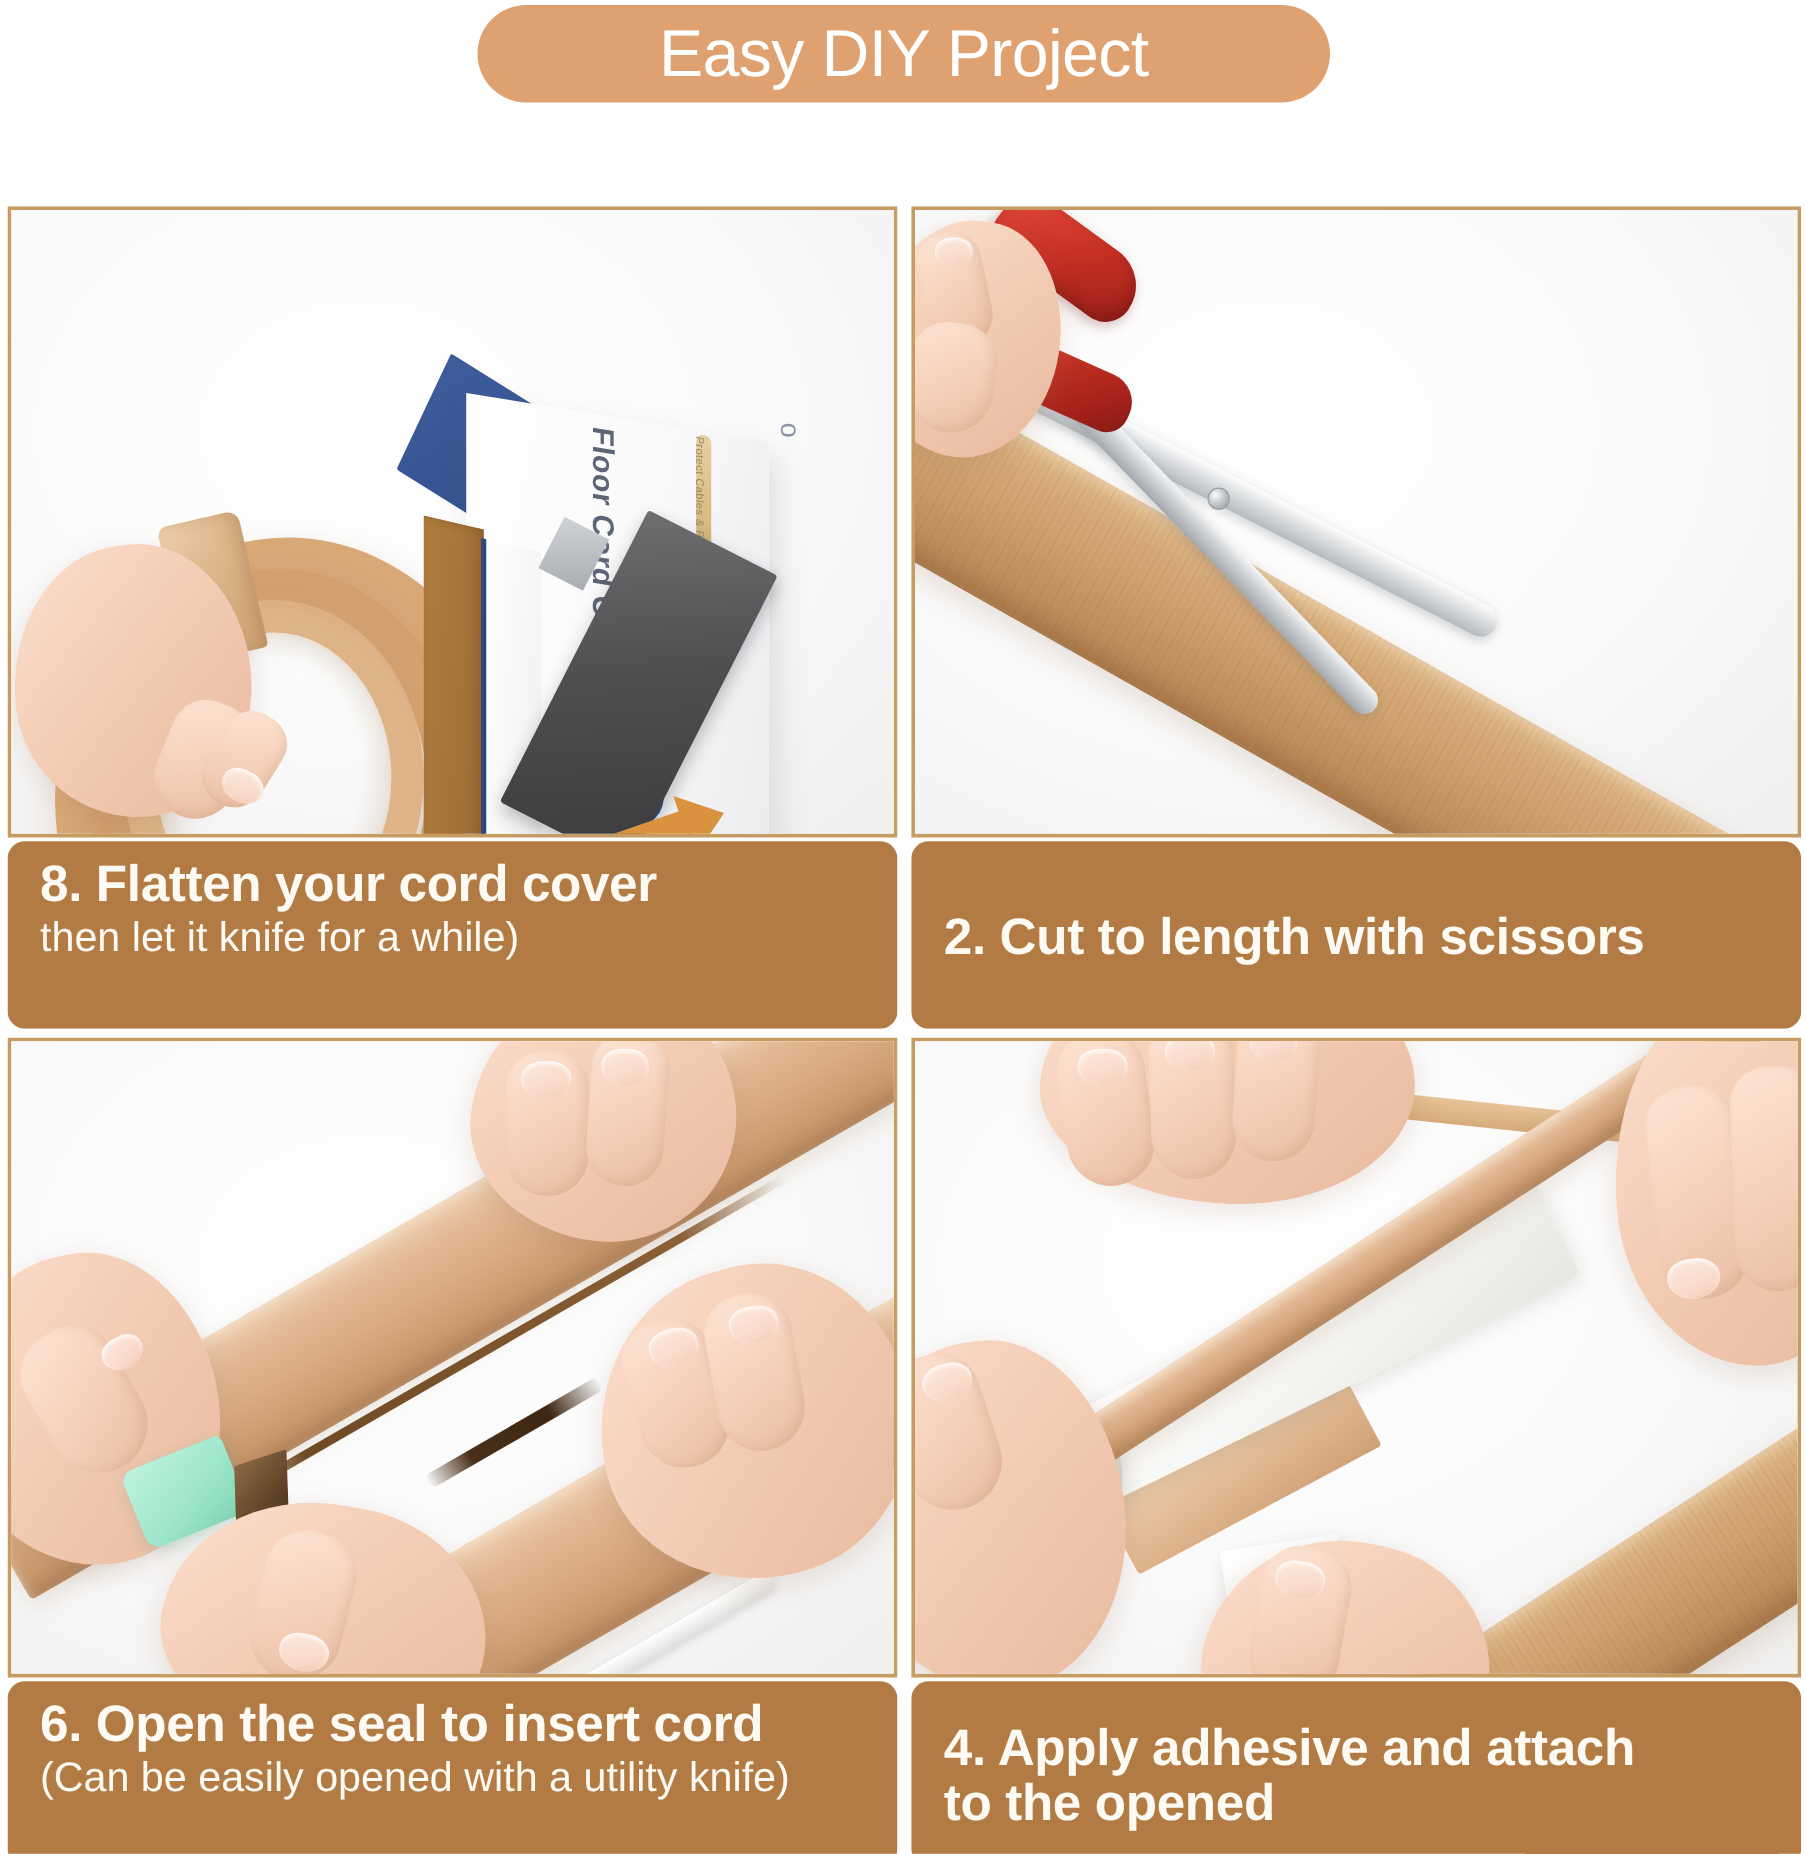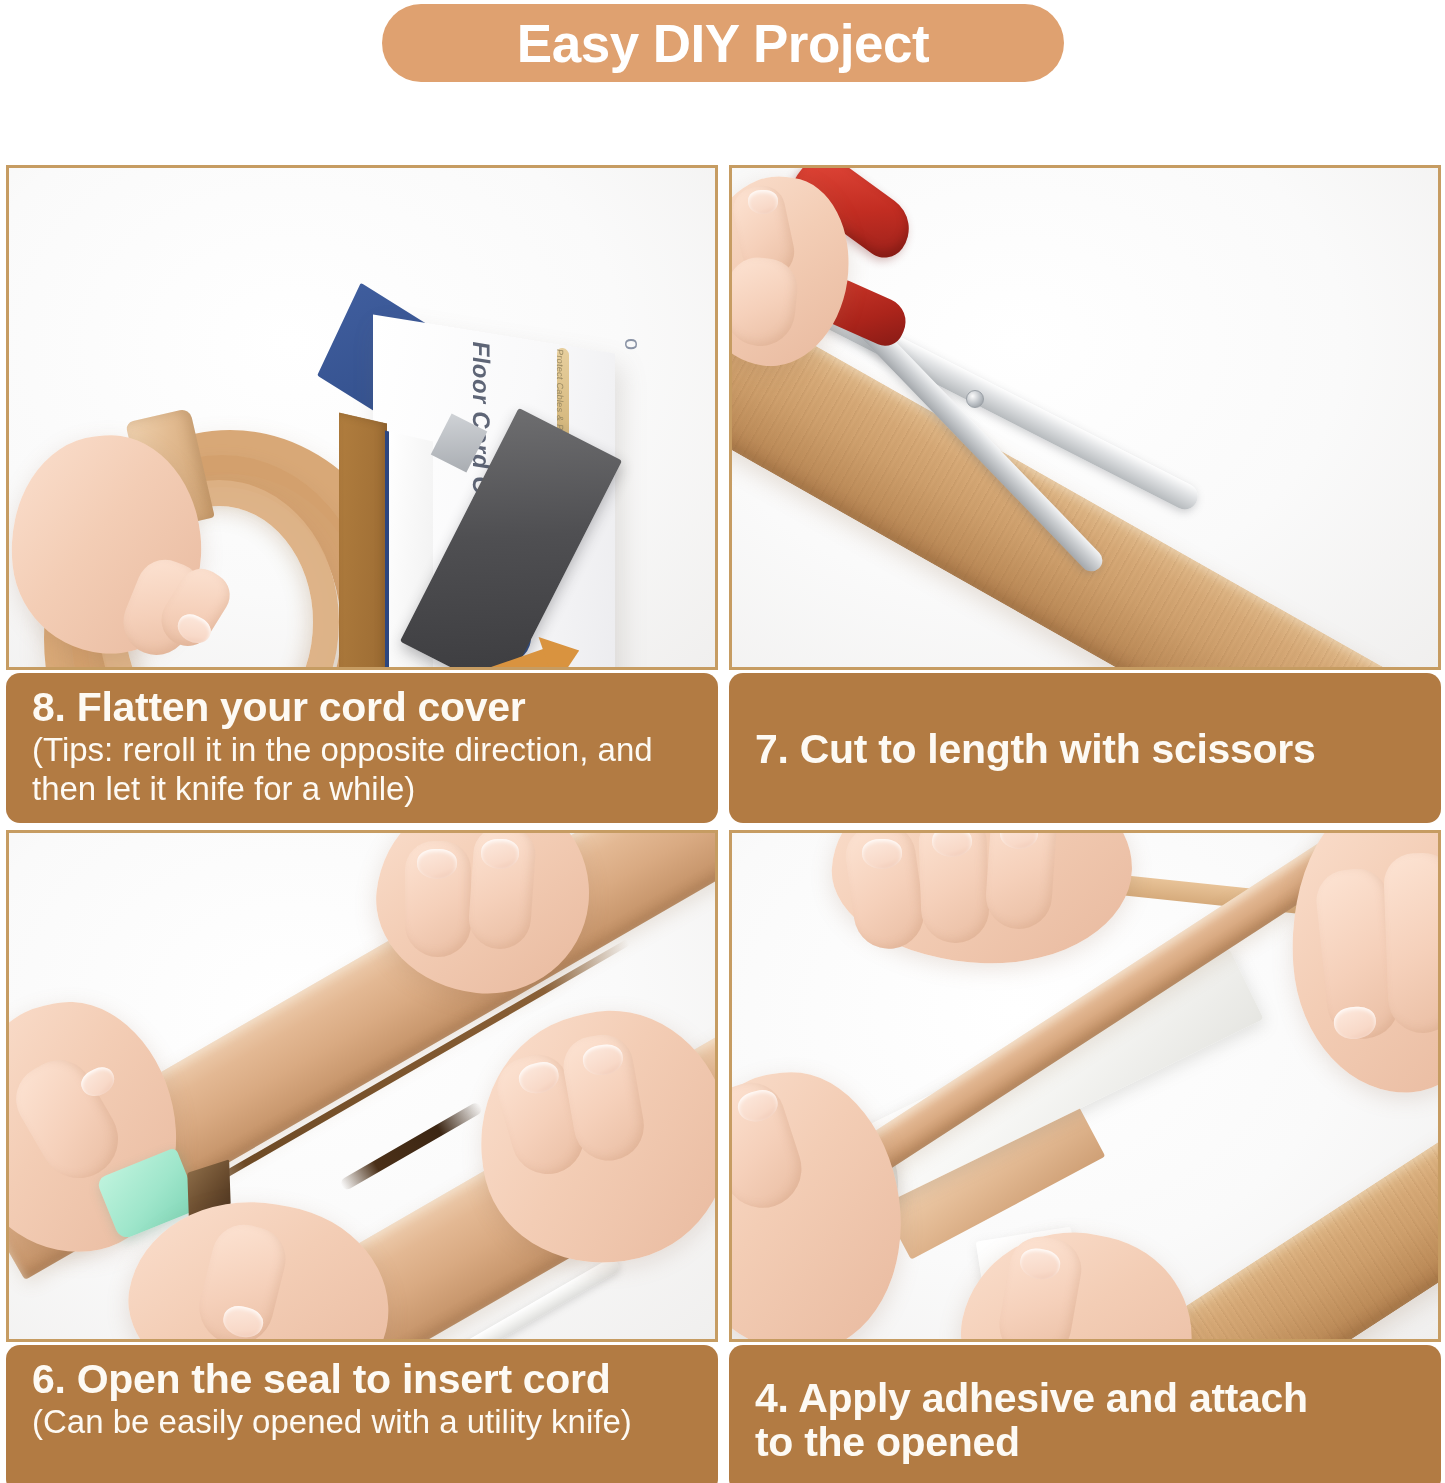--- a/index.html
+++ b/index.html
@@ -30,21 +30,21 @@
     height: 78px;
     background: #dfa170;
     border-radius: 39px;
     display: flex;
     align-items: center;
     justify-content: center;
   }
   .title-pill-text {
     color: #ffffff;
     font-size: 53px;
-    font-weight: bold;
+    font-weight: normal;
     letter-spacing: -0.5px;
     line-height: 1;
     font-family: "Liberation Sans", sans-serif;
   }
   .subtitle {
     position: absolute;
     left: 0;
     top: 92px;
     width: 1445px;
     text-align: center;
@@ -567,21 +567,20 @@
       <div class="box-badge"></div>
       <div class="box-insert-tip"></div>
       <div class="box-insert"></div>
 
       <div class="arrow-1"></div>
     </div>
 
     <div class="caption">
       <div class="cap-title">8. Flatten your cord cover</div>
       <div class="cap-sub">
-        <span class="l1">(Tips: reroll it in the opposite direction, and</span>
         <span class="l2">then let it knife for a while)</span>
       </div>
     </div>
   </div>
 
   <div class="panel p2">
     <div class="photo">
       <div class="wall"></div>
 
       <div class="strip-wood p2-strip"></div>
@@ -594,21 +593,21 @@
       <div class="p2-handle-c"></div>
 
       <div class="hand hand-2"></div>
       <div class="finger hand-2-f1"></div>
       <div class="finger hand-2-f2"></div>
       <div class="nail hand-2-n1"></div>
     </div>
 
     <div class="caption">
       <div class="cap-center">
-        <div class="cap-title">7. Cut to length with scissors</div>
+        <div class="cap-title">2. Cut to length with scissors</div>
       </div>
     </div>
   </div>
 
   <div class="panel p3">
     <div class="photo">
       <div class="wall"></div>
 
       <div class="strip-plain p3-strip-a"></div>
       <div class="p3-gap"></div>

